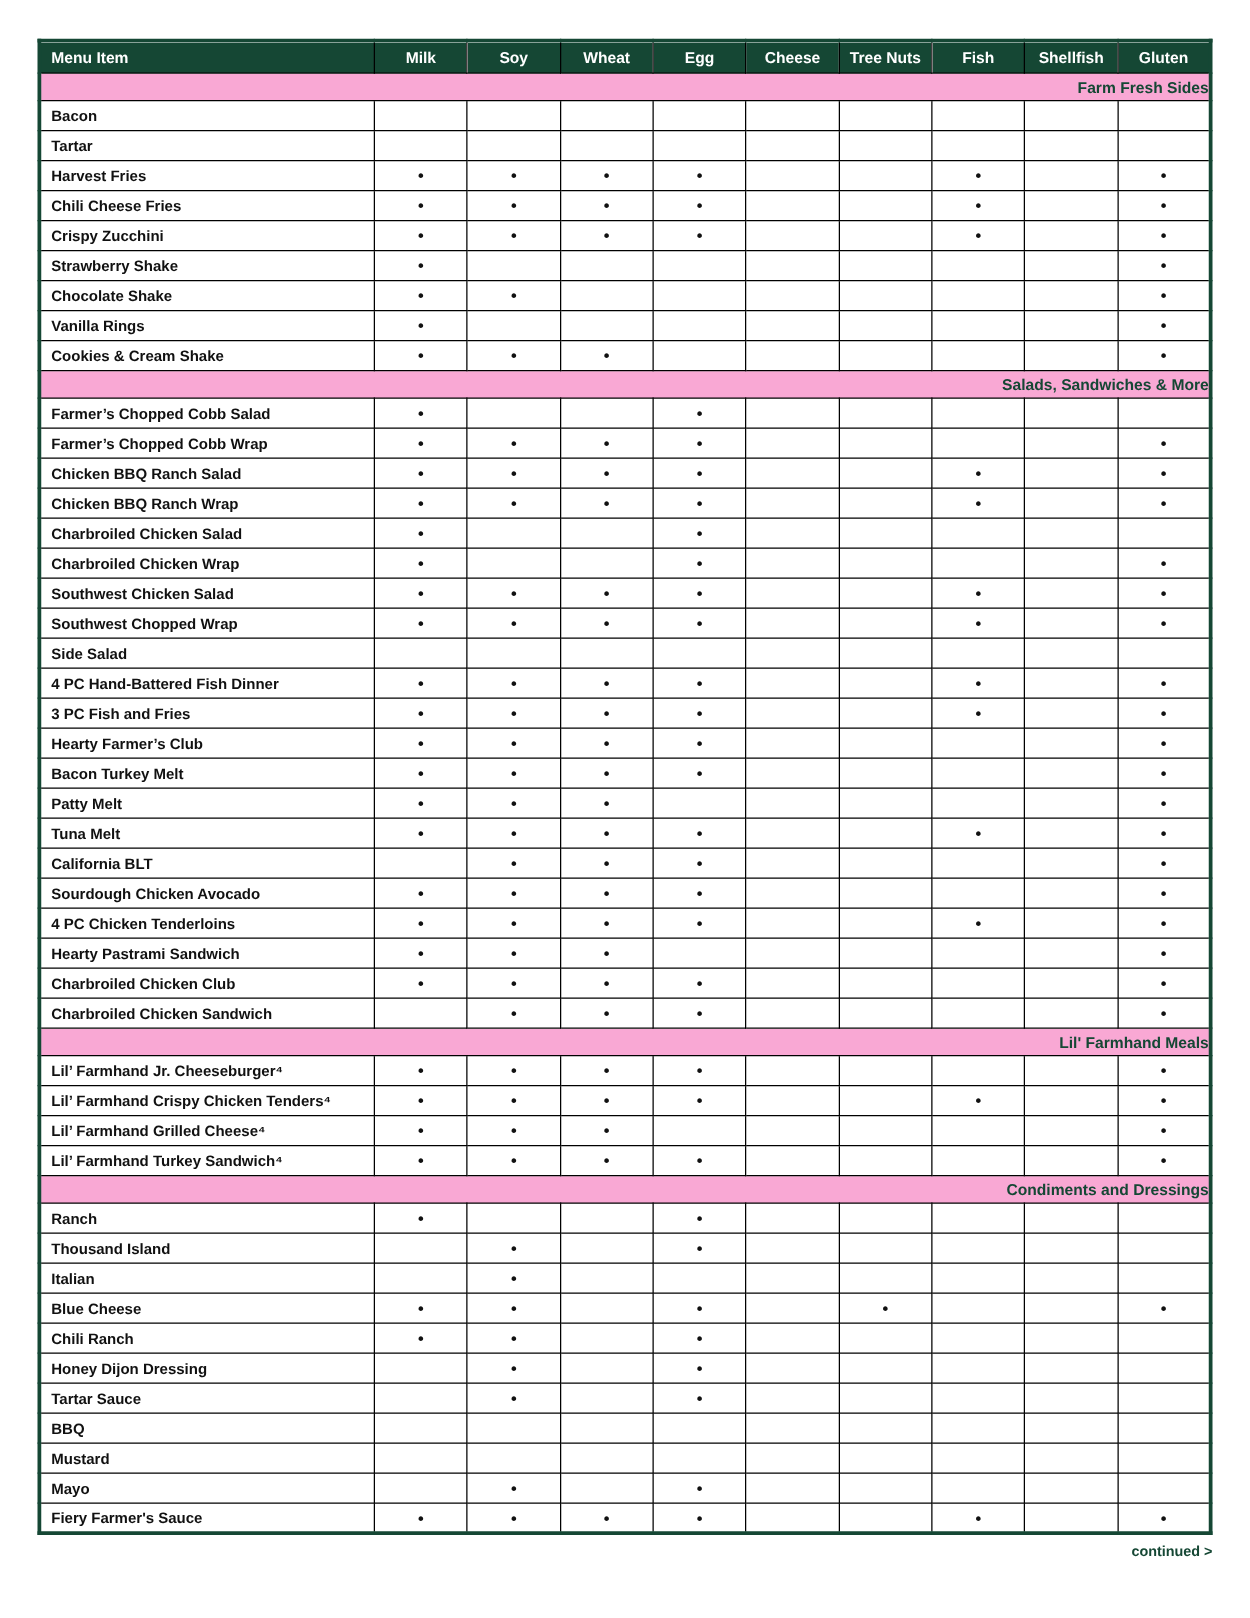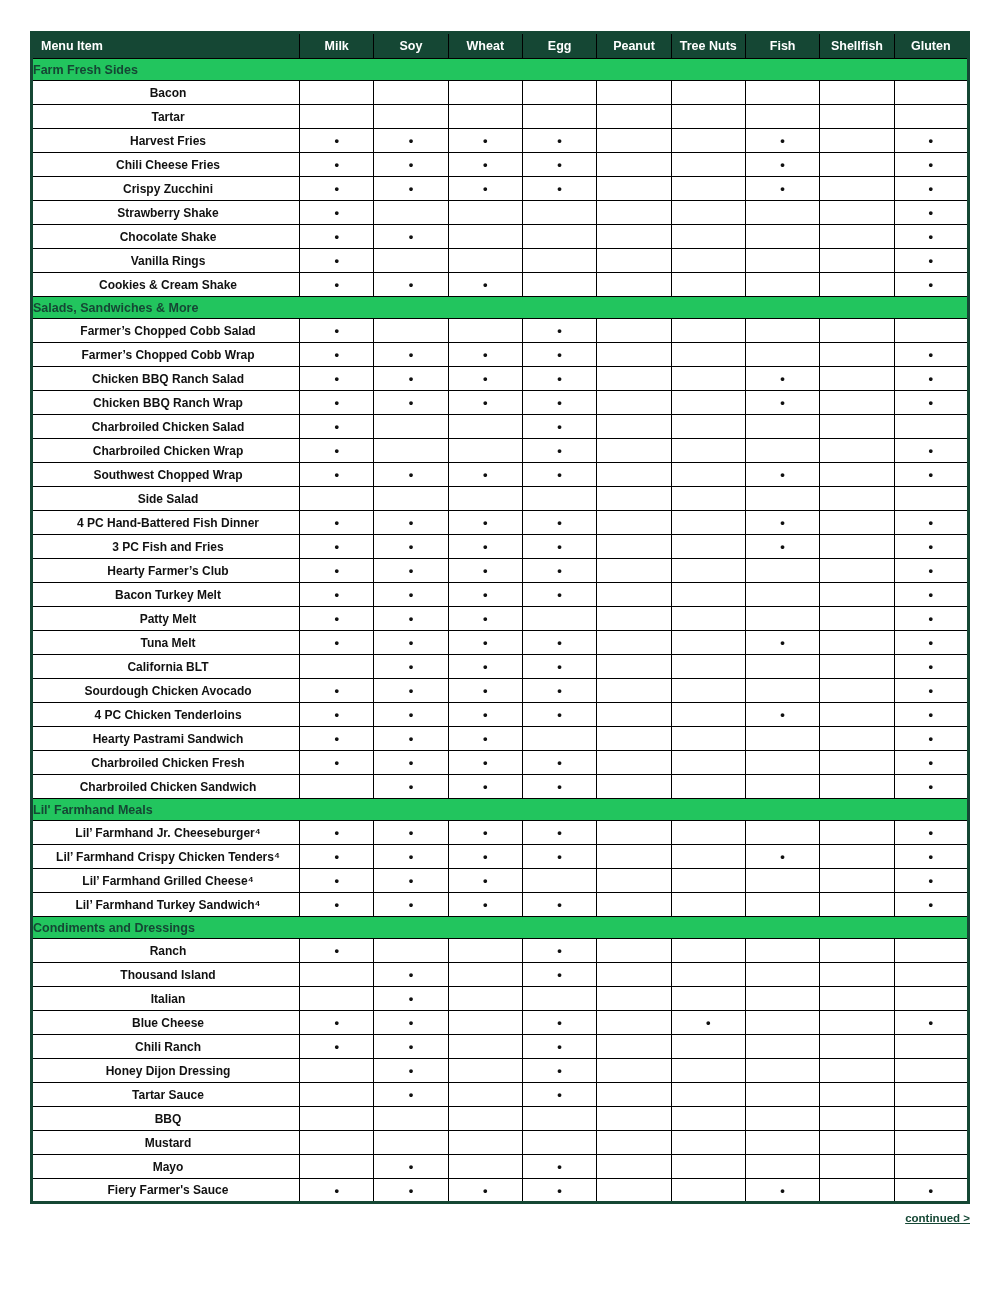--- a/index.html
+++ b/index.html
@@ -36,69 +36,68 @@
     font-weight: bold;
     height: 26px;
     padding: 0;
   }
   thead th.menu-col {
     width: 268px;
     text-align: left;
     padding-left: 8px;
   }
   tr.section-row td {
-    background: #22c55e;
+    background: #f9a8d4;
     color: #154734;
     font-size: 12.5px;
     font-weight: bold;
-    text-align: left;
+    text-align: right;
     height: 22px;
     padding: 0;
   }
   td.item-cell {
     height: 24px;
     font-size: 12px;
     font-weight: bold;
     color: #111111;
-    text-align: center;
+    text-align: left;
     padding: 0 4px 0 8px;
     background: #ffffff;
   }
   td.mark-cell {
     height: 24px;
     font-size: 13px;
     font-weight: bold;
     color: #111111;
     text-align: center;
     padding: 0;
     background: #ffffff;
   }
   .footer-note {
     width: 940px;
     margin-top: 8px;
     text-align: right;
     font-size: 11.5px;
     font-weight: bold;
     color: #154734;
-    text-decoration: underline;
   }
 </style>
 </head>
 <body>
 
 <div class="page">
   <table class="allergen-table">
     <thead>
       <tr id="head-row">
           <th class="menu-col">Menu Item</th>
           <th class="allergen-col">Milk</th>
           <th class="allergen-col">Soy</th>
           <th class="allergen-col">Wheat</th>
           <th class="allergen-col">Egg</th>
-          <th class="allergen-col">Peanut</th>
+          <th class="allergen-col">Cheese</th>
           <th class="allergen-col">Tree Nuts</th>
           <th class="allergen-col">Fish</th>
           <th class="allergen-col">Shellfish</th>
           <th class="allergen-col">Gluten</th>
         </tr>
     </thead>
     <tbody id="table-body">
         <tr class="section-row">
           <td colspan="10">Farm Fresh Sides</td>
         </tr>
@@ -279,20 +278,32 @@
           <td class="mark-cell"></td>
           <td class="mark-cell"></td>
           <td class="mark-cell">•</td>
           <td class="mark-cell"></td>
           <td class="mark-cell"></td>
           <td class="mark-cell"></td>
           <td class="mark-cell"></td>
           <td class="mark-cell">•</td>
         </tr>
         <tr>
+          <td class="item-cell">Southwest Chicken Salad</td>
+          <td class="mark-cell">•</td>
+          <td class="mark-cell">•</td>
+          <td class="mark-cell">•</td>
+          <td class="mark-cell">•</td>
+          <td class="mark-cell"></td>
+          <td class="mark-cell"></td>
+          <td class="mark-cell">•</td>
+          <td class="mark-cell"></td>
+          <td class="mark-cell">•</td>
+        </tr>
+        <tr>
           <td class="item-cell">Southwest Chopped Wrap</td>
           <td class="mark-cell">•</td>
           <td class="mark-cell">•</td>
           <td class="mark-cell">•</td>
           <td class="mark-cell">•</td>
           <td class="mark-cell"></td>
           <td class="mark-cell"></td>
           <td class="mark-cell">•</td>
           <td class="mark-cell"></td>
           <td class="mark-cell">•</td>
@@ -423,21 +434,21 @@
           <td class="mark-cell">•</td>
           <td class="mark-cell">•</td>
           <td class="mark-cell"></td>
           <td class="mark-cell"></td>
           <td class="mark-cell"></td>
           <td class="mark-cell"></td>
           <td class="mark-cell"></td>
           <td class="mark-cell">•</td>
         </tr>
         <tr>
-          <td class="item-cell">Charbroiled Chicken Fresh</td>
+          <td class="item-cell">Charbroiled Chicken Club</td>
           <td class="mark-cell">•</td>
           <td class="mark-cell">•</td>
           <td class="mark-cell">•</td>
           <td class="mark-cell">•</td>
           <td class="mark-cell"></td>
           <td class="mark-cell"></td>
           <td class="mark-cell"></td>
           <td class="mark-cell"></td>
           <td class="mark-cell">•</td>
         </tr>

